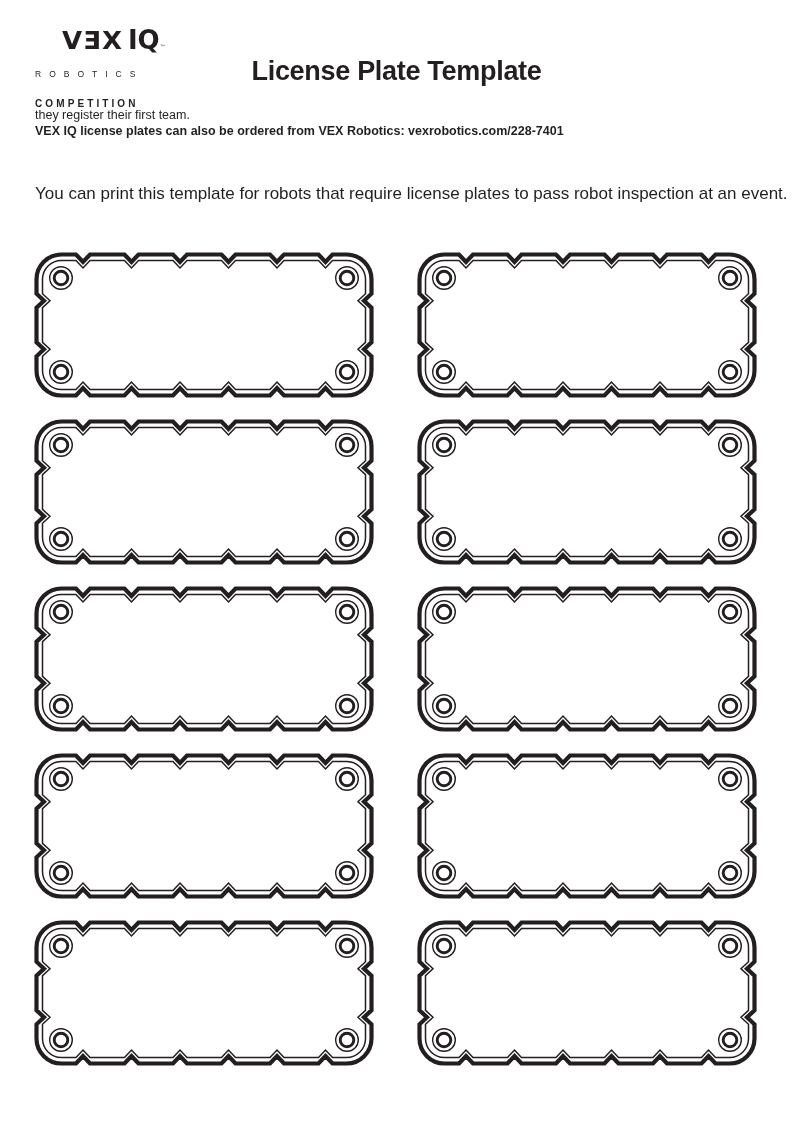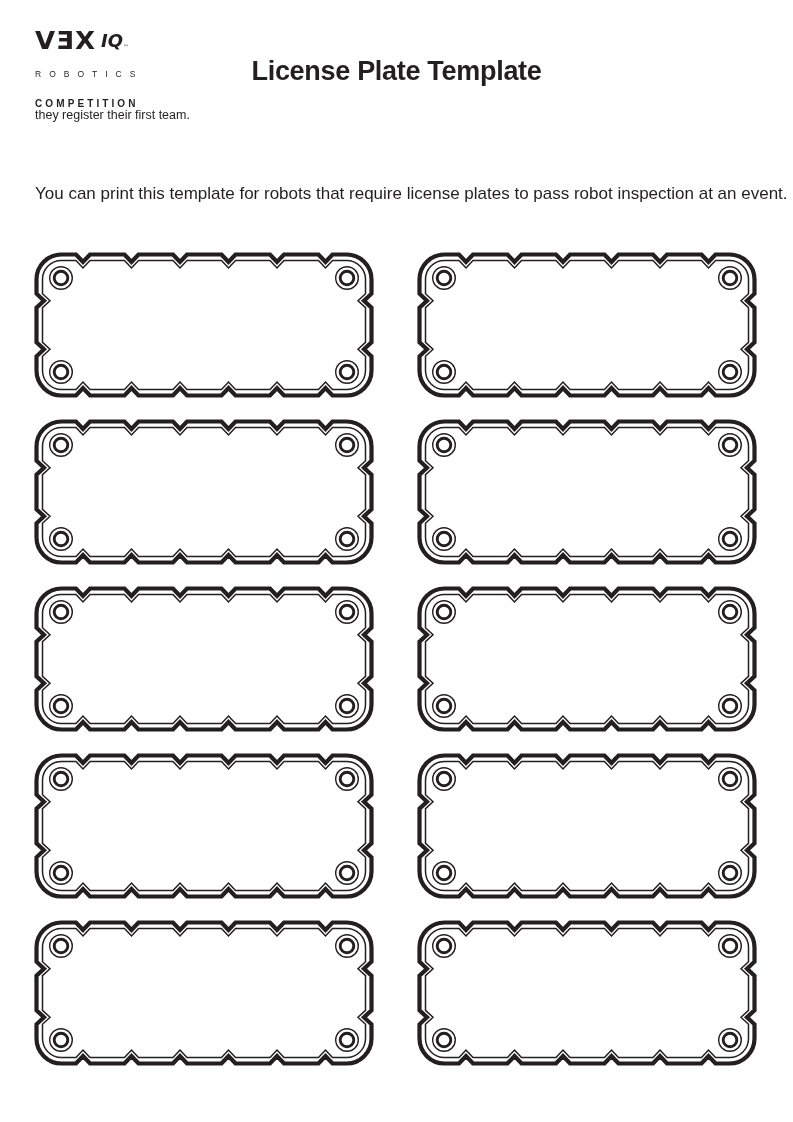--- a/index.html
+++ b/index.html
@@ -9,27 +9,27 @@
     position:relative;
     width:793px; height:1122px;
     background:var(--paper);
     overflow:hidden;
     font-family:"Liberation Sans", sans-serif;
     color:var(--ink);
   }
 
   
   .logo { position:absolute; left:35px; top:29px; width:125px; }
-  .logo-row1 { display:flex; align-items:flex-end; font-family:"DejaVu Sans", sans-serif; }
+  .logo-row1 { display:flex; align-items:center; font-family:"DejaVu Sans", sans-serif;margin-left:27px; }
   .vexmark {
     font-weight:900; font-size:26px; line-height:22px;
     letter-spacing:1px; transform:scaleY(.92); transform-origin:bottom left;
   }
   .iqmark {
-    font-weight:900; font-style:italic; font-size:18px; line-height:20px;
+    font-weight:900; font-size:26px; line-height:20px;
     margin-left:5px; letter-spacing:0;
   }
   .tm { font-size:6px; line-height:8px; align-self:flex-end; }
   .logo-robotics {
     margin-top:18px; font-size:8.5px; font-weight:400;
     letter-spacing:8px; white-space:nowrap;
   }
   .logo-competition {
     margin-top:19px; font-size:10px; font-weight:900;
     letter-spacing:3.1px; white-space:nowrap;
@@ -75,20 +75,21 @@
       <span class="tm">™</span>
     </div>
     <div class="logo-robotics">ROBOTICS</div>
     <div class="logo-competition">COMPETITION</div>
   </div>
 
   <h1 class="title">License Plate Template</h1>
 
   <div class="intro">
     <div class="intro-line">they register their first team.</div>
+    <div class="intro-bold">VEX IQ license plates can also be ordered from VEX Robotics: vexrobotics.com/228-7401</div>
   </div>
 
   <div class="print-note">You can print this template for robots that require license plates to pass robot inspection at an event.</div>
 
   <div class="plates" id="plate-grid">
       <svg viewBox="0 0 340 146" class="plate-svg">
         <use href="#plate-shape"></use>
       </svg>
       <svg viewBox="0 0 340 146" class="plate-svg">
         <use href="#plate-shape"></use>

